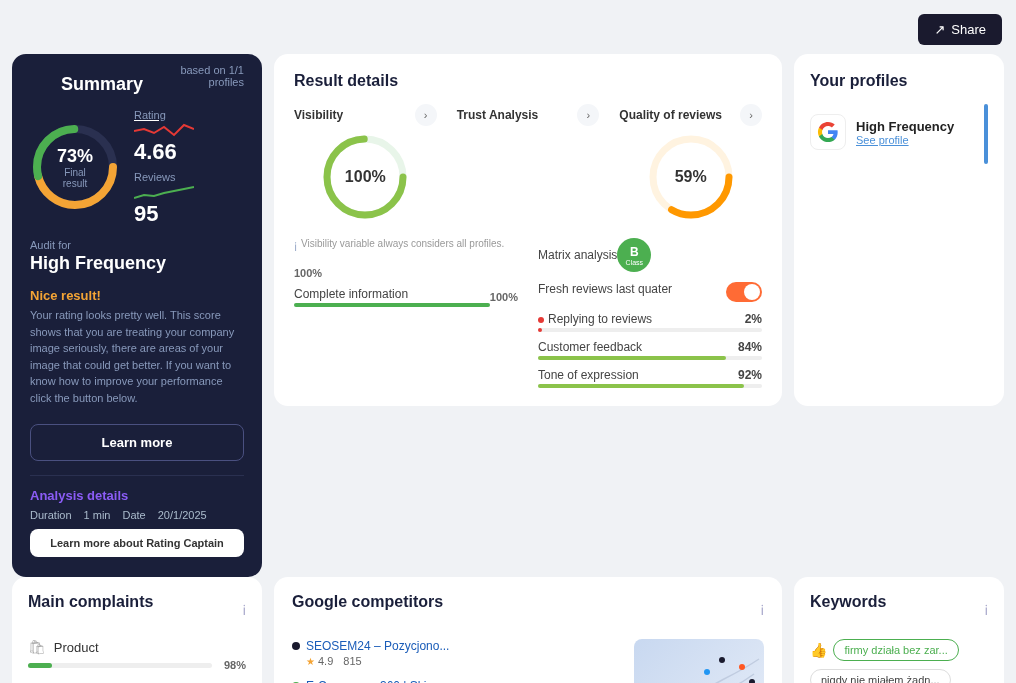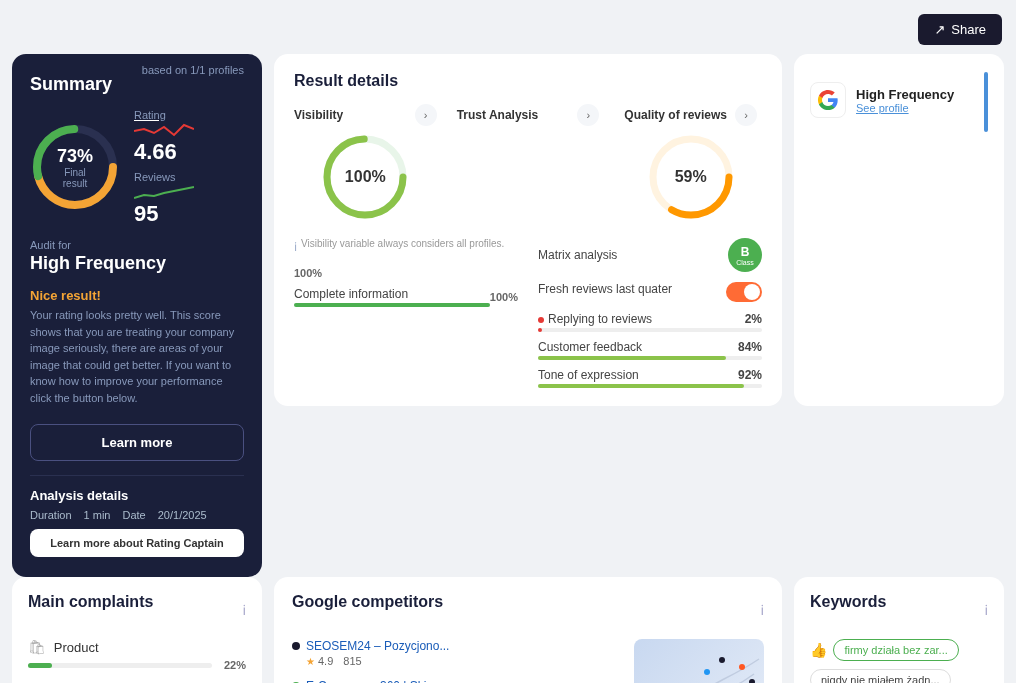--- a/index.html
+++ b/index.html
@@ -47,20 +47,21 @@
       grid-row: 1 / 3;
       display: flex;
       flex-direction: column;
       gap: 14px;
     }
 
     .summary-title {
       font-size: 18px;
       font-weight: 700;
       color: #fff;
+      margin-left: 31px;
     }
 
     .based-on {
       font-size: 11px;
       color: #8899bb;
       text-align: right;
       margin-top: -10px;
     }
 
     .score-section {
@@ -174,21 +175,21 @@
     }
 
     .analysis-details {
       border-top: 1px solid #2a3050;
       padding-top: 12px;
     }
 
     .analysis-title {
       font-size: 13px;
       font-weight: 700;
-      color: #ffffff;
+      color: #8b5cf6;
       margin-bottom: 6px;
     }
 
     .analysis-meta {
       display: flex;
       gap: 12px;
       font-size: 11px;
       color: #8899bb;
     }
 
@@ -342,21 +343,21 @@
     .details-right {
       flex: 1;
       display: flex;
       flex-direction: column;
       gap: 10px;
     }
 
     .matrix-row {
       display: flex;
       align-items: center;
-      justify-content: space-between;
+      justify-content: flex-start;
     }
 
     .matrix-label {
       font-size: 12px;
       color: #444;
     }
 
     .b-class-badge {
       background: #4caf50;
       color: #fff;
@@ -775,21 +776,21 @@
       </div>
 
       <div class="metric-item">
         <div class="metric-label" style="width:100%;display:flex;justify-content:space-between;">
           <span>Trust Analysis</span>
           <button class="chevron-btn">›</button>
         </div>
       </div>
 
       <div class="metric-item">
-        <div class="metric-label" style="width:100%;display:flex;justify-content:center;">
+        <div class="metric-label" style="width:100%;display:flex;justify-content:space-between;">
           <span>Quality of reviews</span>
           <button class="chevron-btn">›</button>
         </div>
         <div class="metric-circle">
           <svg viewBox="0 0 90 90">
             <circle cx="45" cy="45" r="38" fill="none" stroke="#fff3e0" stroke-width="7"></circle>
             <circle cx="45" cy="45" r="38" fill="none" stroke="#ff9800" stroke-width="7" stroke-dasharray="140 238" stroke-dashoffset="60" stroke-linecap="round"></circle>
           </svg>
           <div class="metric-pct">59%</div>
         </div>
@@ -863,20 +864,21 @@
             <div class="quality-bar">
                 <div class="quality-bar-fill" style="width:92%;background:#8bc34a;"></div>
               </div>
           </div>
         </div>
       </div>
     </div>
   </div>
 
   <div class="profiles-panel">
+    <div class="card-title">Your profiles</div>
     <div style="display:flex; align-items:flex-start; gap:6px;">
       <div style="flex:1;">
         <div class="profile-item">
           <div class="google-icon">
             <svg width="22" height="22" viewBox="0 0 24 24">
               <path d="M22.56 12.25c0-.78-.07-1.53-.2-2.25H12v4.26h5.92c-.26 1.37-1.04 2.53-2.21 3.31v2.77h3.57c2.08-1.92 3.28-4.74 3.28-8.09z" fill="#4285F4"></path>
               <path d="M12 23c2.97 0 5.46-.98 7.28-2.66l-3.57-2.77c-.98.66-2.23 1.06-3.71 1.06-2.86 0-5.29-1.93-6.16-4.53H2.18v2.84C3.99 20.53 7.7 23 12 23z" fill="#34A853"></path>
               <path d="M5.84 14.09c-.22-.66-.35-1.36-.35-2.09s.13-1.43.35-2.09V7.07H2.18C1.43 8.55 1 10.22 1 12s.43 3.45 1.18 4.93l2.85-2.22.81-.62z" fill="#FBBC05"></path>
               <path d="M12 5.38c1.62 0 3.06.56 4.21 1.64l3.15-3.15C17.45 2.09 14.97 1 12 1 7.7 1 3.99 3.47 2.18 7.07l3.66 2.84c.87-2.6 3.3-4.53 6.16-4.53z" fill="#EA4335"></path>
             </svg>
@@ -903,21 +905,21 @@
 
     <div class="complaint-item">
       <div class="complaint-name">
         <span class="complaint-icon">🛍</span>
         <span>Product</span>
       </div>
       <div class="complaint-bar-wrap">
         <div class="complaint-bar">
           <div class="complaint-bar-fill" style="width:13%;background:#4caf50;"></div>
         </div>
-        <span class="complaint-pct">22%</span>
+        <span class="complaint-pct">98%</span>
       </div>
     </div>
 
   </div>
 
   <div class="competitors-panel">
     <div class="panel-header">
       <span class="card-title">Google competitors</span>
       <span class="info-icon">ℹ</span>
     </div>

